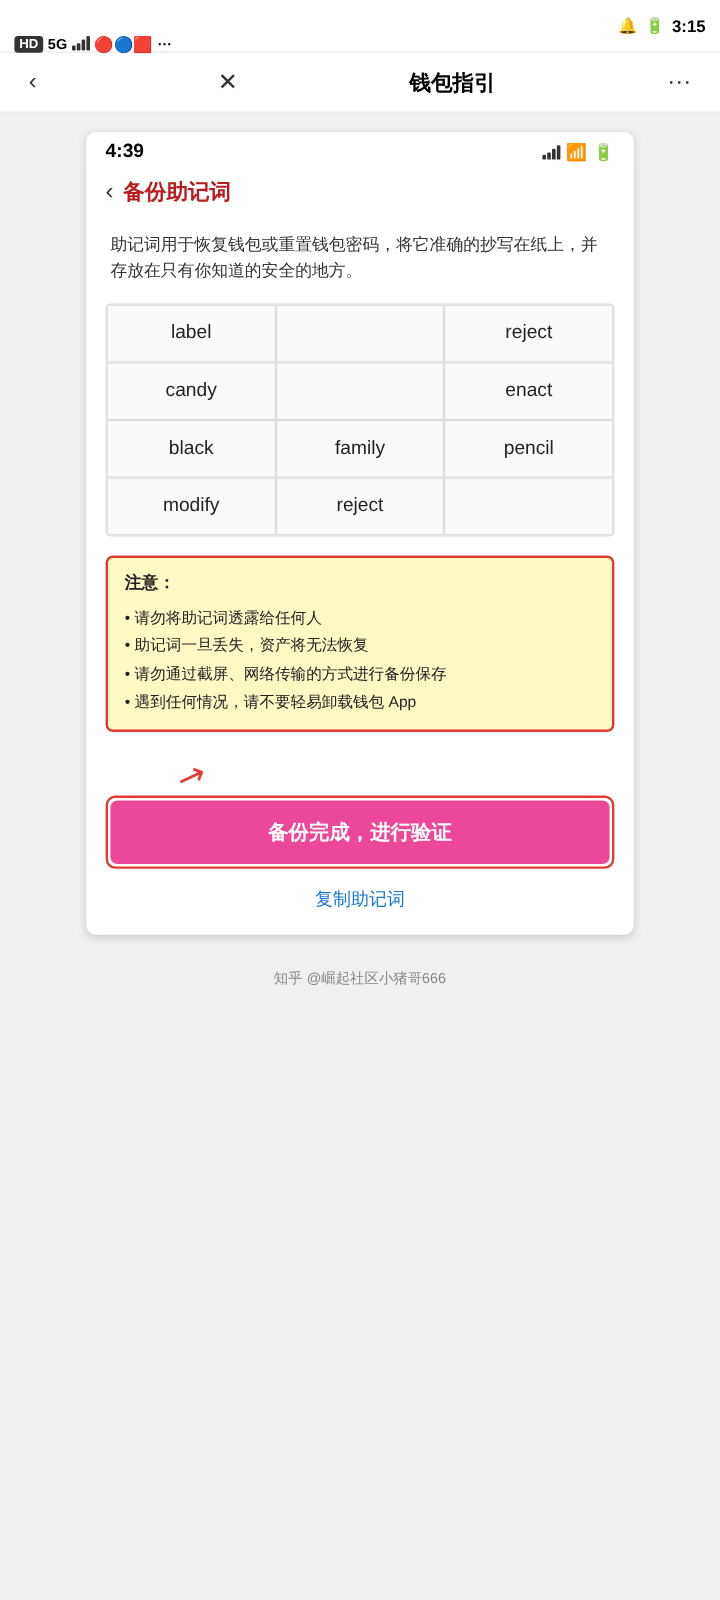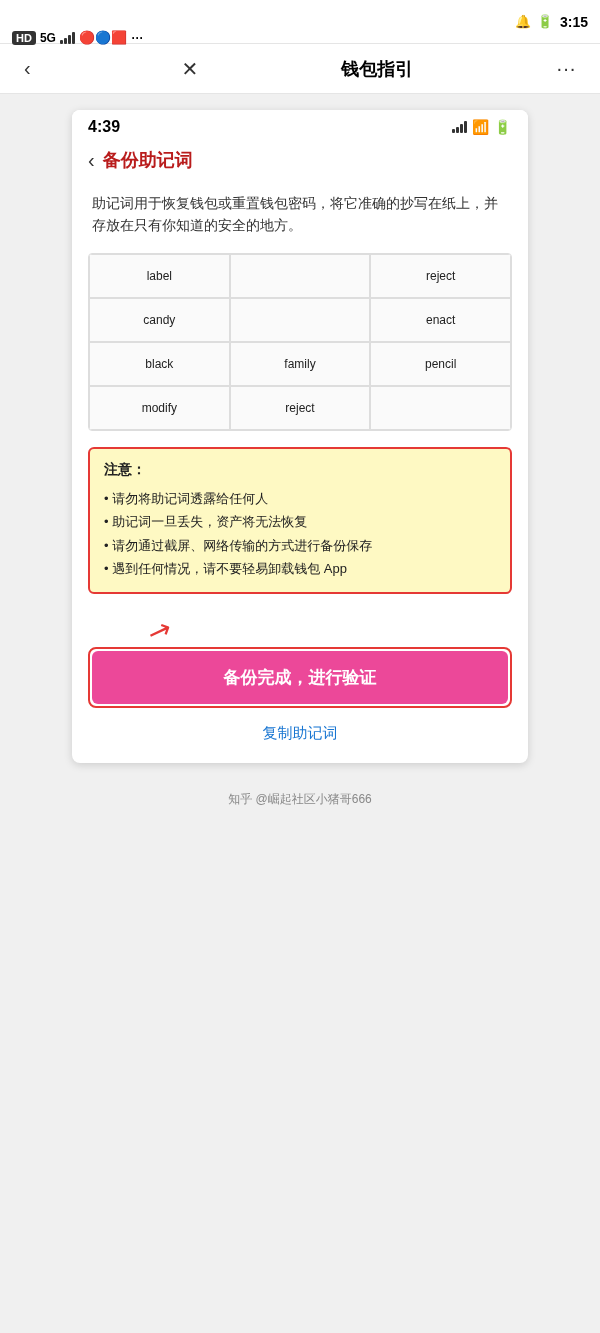--- a/index.html
+++ b/index.html
@@ -17,21 +17,21 @@
       height: 44px;
       background: #fff;
       display: flex;
       align-items: center;
       justify-content: space-between;
       padding: 0 12px;
       border-bottom: 1px solid #e5e5e5;
     }
     .outer-status-left {
       display: flex;
-      align-items: center;
+      align-items: flex-start;
       gap: 4px;
       font-size: 12px;
       font-weight: 600;
       margin-top: 32px;
     }
     .outer-status-right {
       display: flex;
       align-items: center;
       gap: 6px;
       font-size: 13px;
@@ -129,21 +129,21 @@
       overflow: hidden;
     }
     .mnemonic-grid {
       display: grid;
       grid-template-columns: 1fr 1fr 1fr;
     }
     .mnemonic-cell {
       border: 1px solid #ddd;
       padding: 14px 8px;
       text-align: center;
-      font-size: 12px;
+      font-size: 16px;
       color: #222;
       background: #fafafa;
     }
     .mnemonic-cell.empty {
       background: #fafafa;
     }
 
     
     .warning-box {
       margin: 16px 16px 8px;

